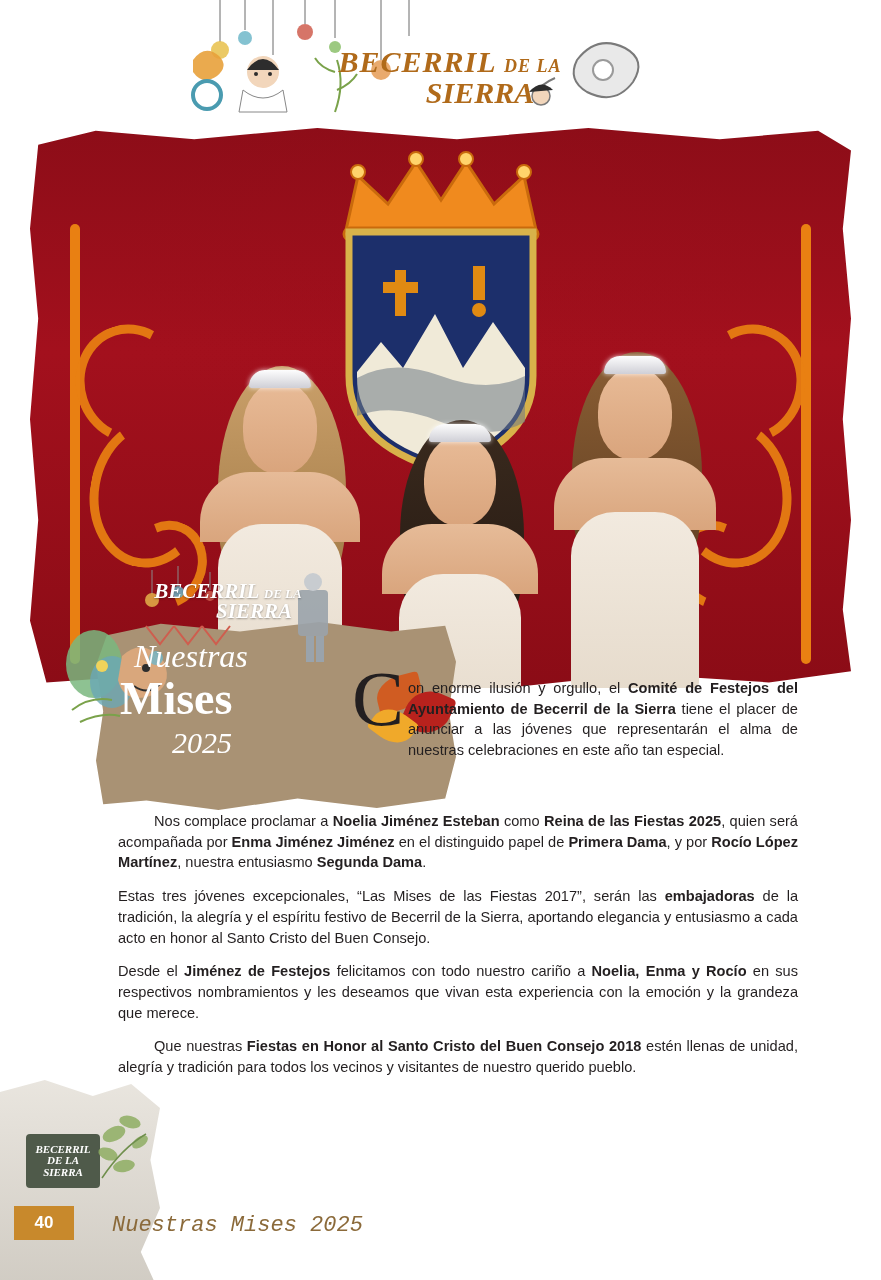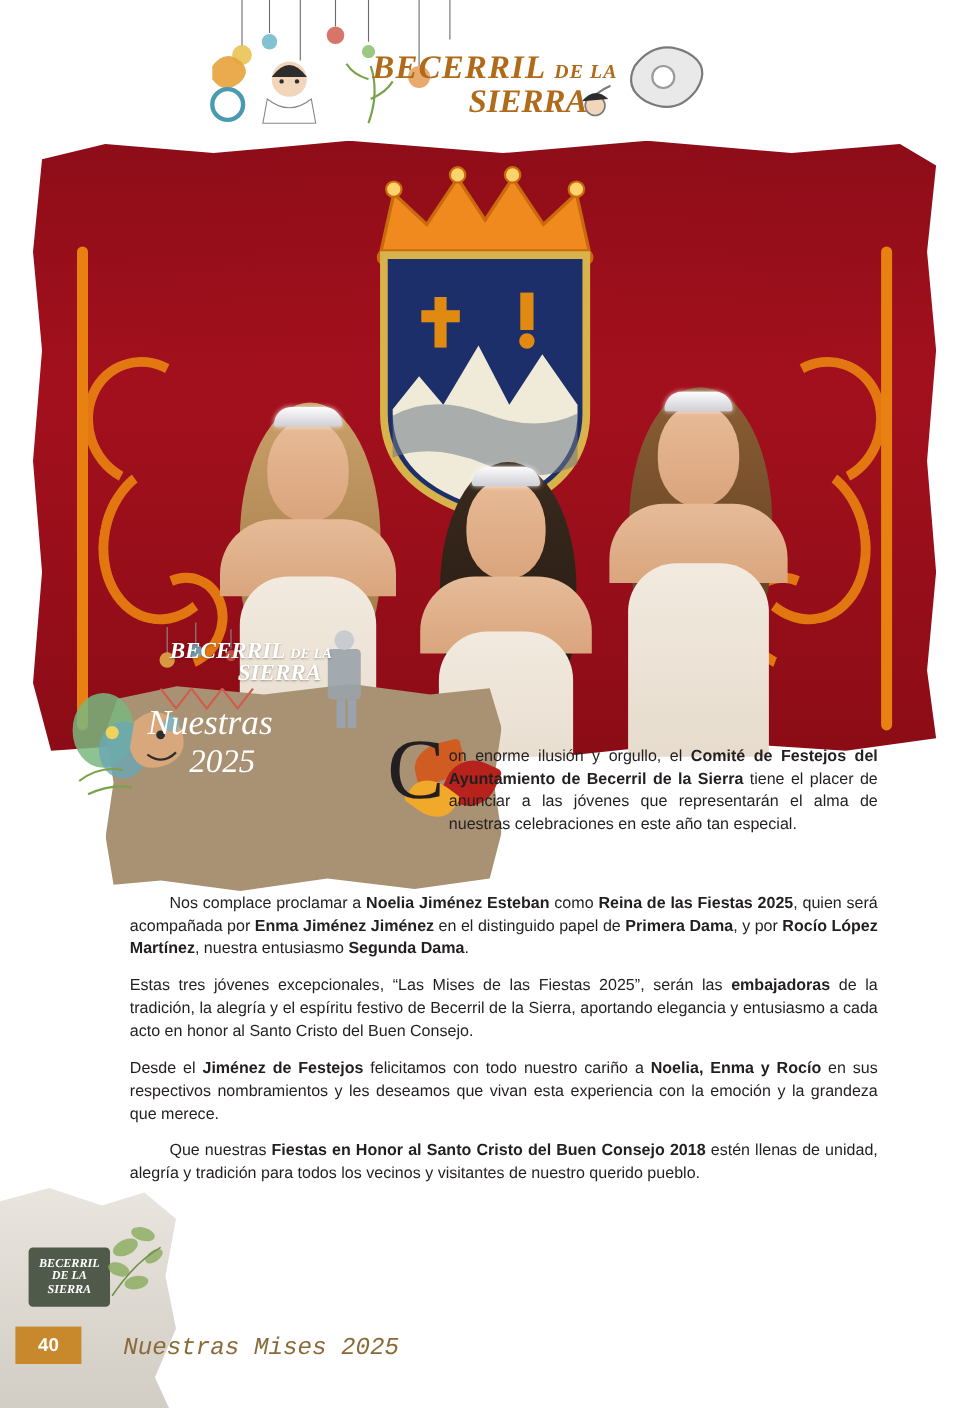--- a/index.html
+++ b/index.html
@@ -456,36 +456,37 @@
 <div class="banner-logo">
   <span class="bl1">
     <span>BECERRIL</span>
     <span class="small">DE LA</span>
   </span>
   <span class="bl2">SIERRA</span>
 </div>
 
 <div class="mises-text">
   <span class="m1">Nuestras</span>
+  <span class="m2">Mises</span>
   <span class="m3">2025</span>
 </div>
 
 <div class="leaf leaf-a"></div>
 <div class="leaf leaf-b"></div>
 <div class="leaf leaf-c"></div>
 
 <div class="article">
 
   <p class="p-intro">
     <span class="dropcap">C</span><span>on enorme ilusión y orgullo, el </span><b>Comité de Festejos del Ayuntamiento de Becerril de la Sierra</b><span> tiene el placer de anunciar a las jóvenes que representarán el alma de nuestras celebraciones en este año tan especial.</span>
   </p>
 
   <p class="p-proclaim"><span>Nos complace proclamar a </span><b>Noelia Jiménez Esteban</b><span> como </span><b>Reina de las Fiestas 2025</b><span>, quien será acompañada por </span><b>Enma Jiménez Jiménez</b><span> en el distinguido papel de </span><b>Primera Dama</b><span>, y por </span><b>Rocío López Martínez</b><span>, nuestra entusiasmo </span><b>Segunda Dama</b><span>.</span></p>
 
-  <p><span>Estas tres jóvenes excepcionales,  “Las Mises de las Fiestas 2025”, serán las </span><b>embajadoras</b><span> de la tradición, la alegría y el espíritu festivo de Becerril de la Sierra, aportando elegancia y entusiasmo a cada acto en honor al Santo Cristo del Buen Consejo.</span></p>
+  <p><span>Estas tres jóvenes excepcionales,  “Las Mises de las Fiestas 2017”, serán las </span><b>embajadoras</b><span> de la tradición, la alegría y el espíritu festivo de Becerril de la Sierra, aportando elegancia y entusiasmo a cada acto en honor al Santo Cristo del Buen Consejo.</span></p>
 
   <p><span>Desde el </span><b>Jiménez de Festejos</b><span> felicitamos con todo nuestro cariño a </span><b>Noelia, Enma y Rocío</b><span> en sus respectivos nombramientos y les deseamos que vivan esta experiencia con la emoción y la grandeza que merece.</span></p>
 
   <p class="p-proclaim"><span>Que nuestras </span><b>Fiestas en Honor al Santo Cristo del Buen Consejo 2018</b><span> estén llenas de unidad, alegría y tradición para todos los vecinos y visitantes de nuestro querido pueblo.</span></p>
 </div>
 
 <div class="footer-shape"></div>
 <div class="footer-emblem">
   <span>BECERRIL</span>
   <span>DE LA</span>

